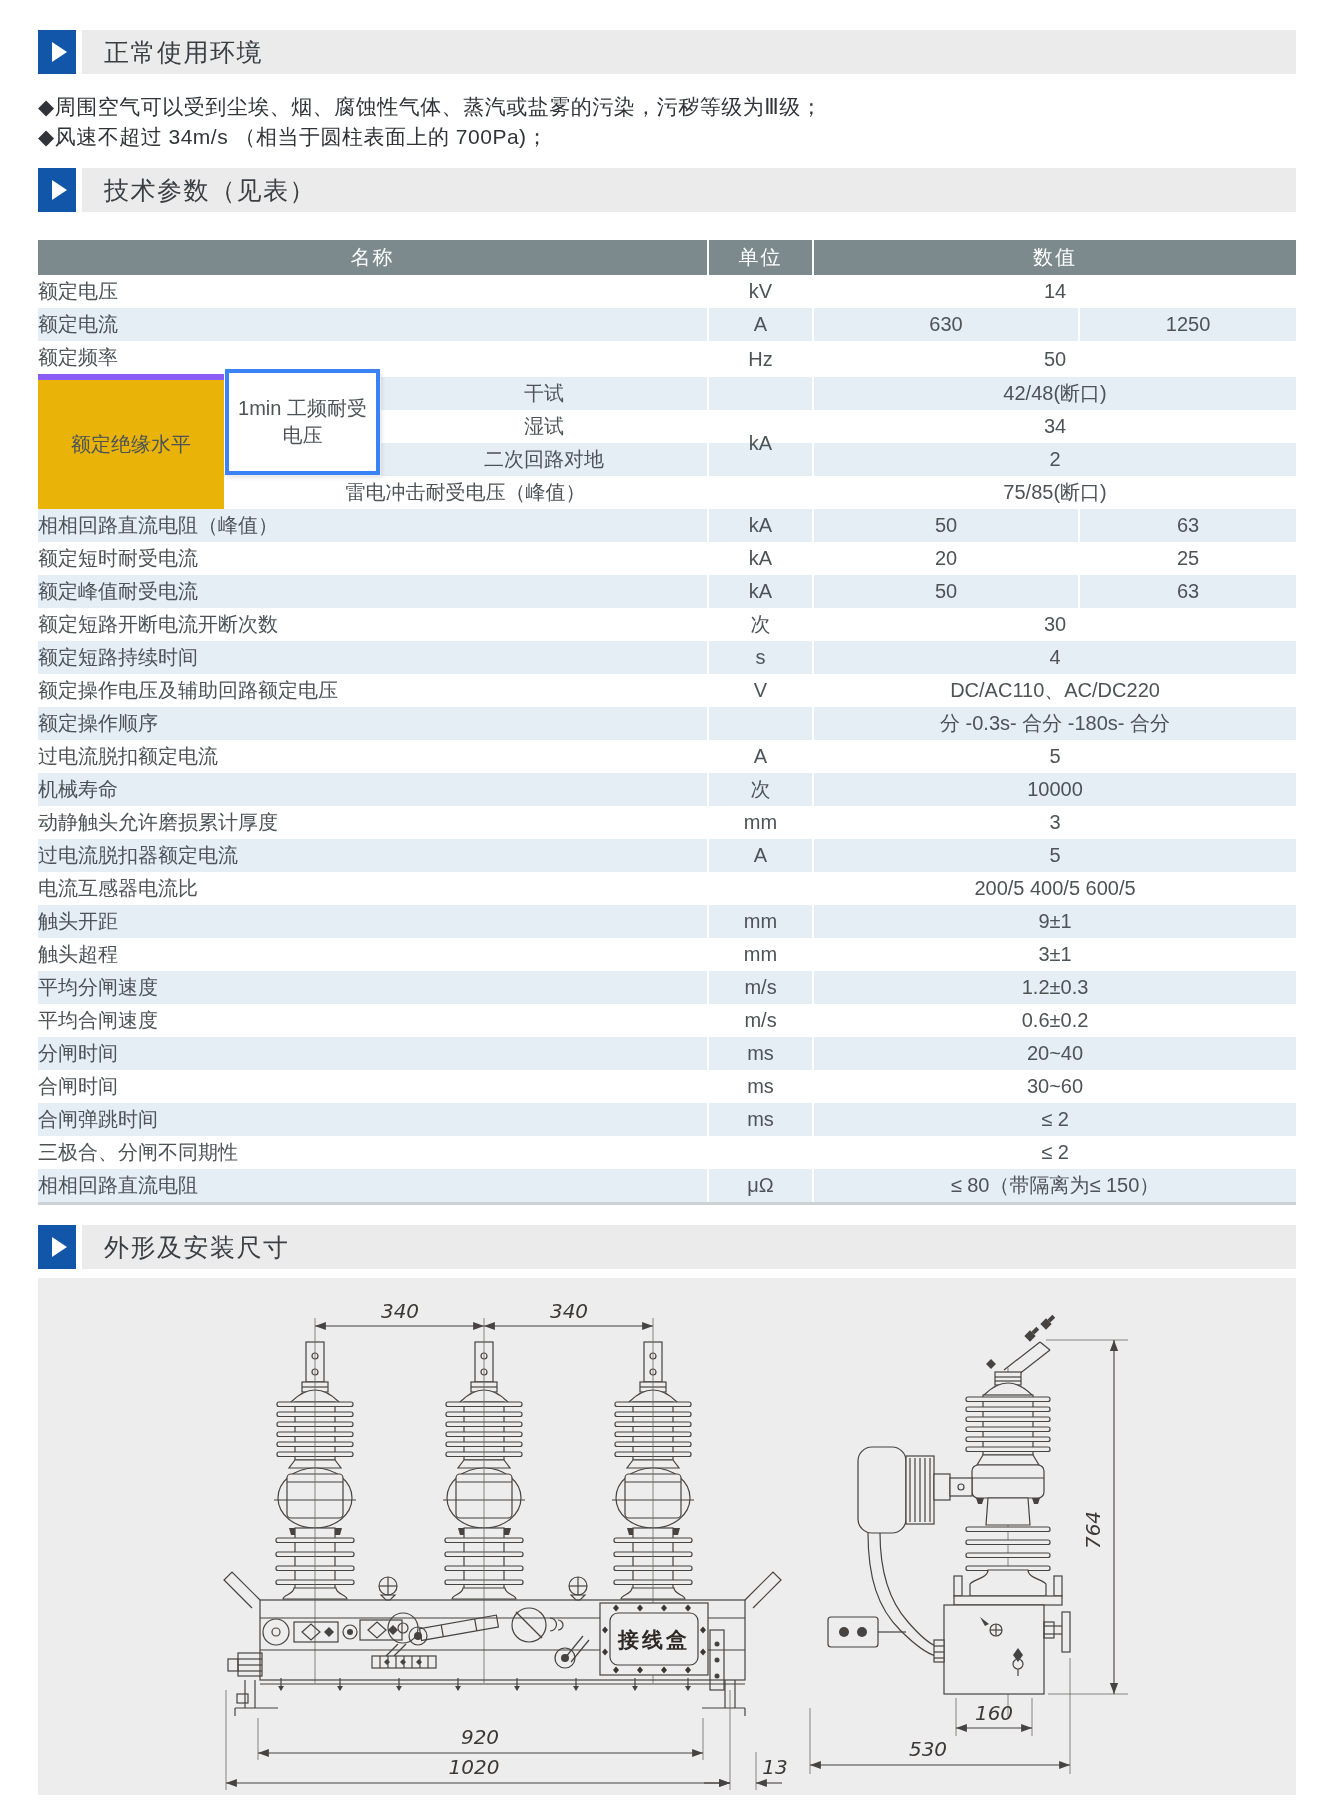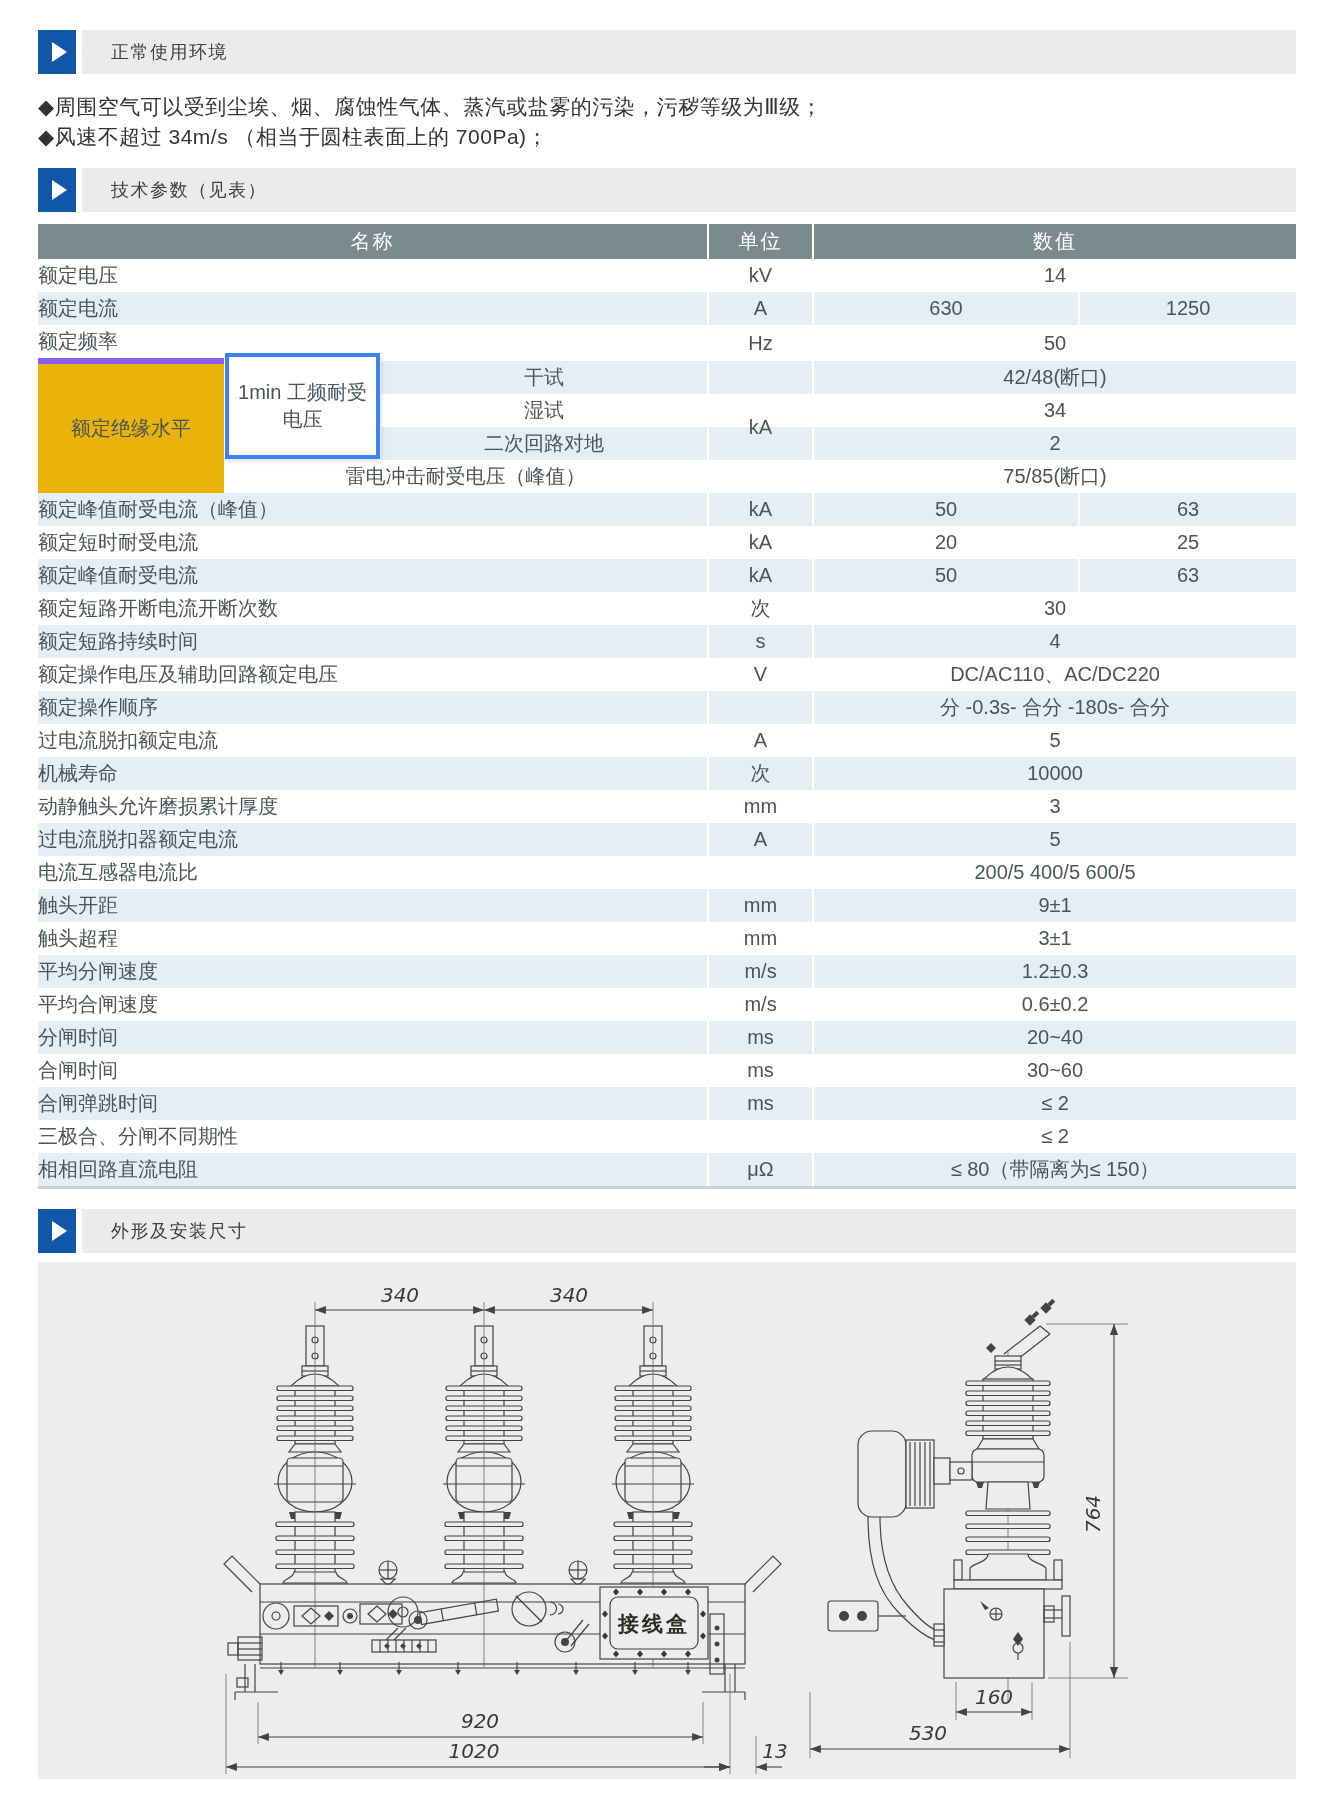--- a/index.html
+++ b/index.html
@@ -5,31 +5,31 @@
   html,body{margin:0;padding:0;background:#fff;}
   body{font-family:"Liberation Sans","DejaVu Sans",sans-serif;color:#46494d;}
   .page{width:1334px;padding-top:30px;padding-bottom:11px;box-sizing:border-box;}
   .content{margin-left:38px;width:1258px;}
 
   
   .sec-bar{display:flex;align-items:stretch;height:44px;margin-top:0;}
   .sec-bar .blue-box{width:38px;background:#1156a8;display:flex;align-items:center;justify-content:center;flex:none;}
   .tri{width:0;height:0;border-left:15px solid #fff;border-top:10px solid transparent;border-bottom:10px solid transparent;margin-left:4px;}
   .sec-bar .bar{flex:1;background:#ebebeb;margin-left:6px;display:flex;align-items:center;}
-  .sec-bar .bar .t{font-size:18px;color:#3a3f44;letter-spacing:1.5px;padding-left:29px;}
+  .sec-bar .bar .t{font-size:25px;color:#3a3f44;letter-spacing:1.5px;padding-left:22px;}
 
   
   .notes{margin-top:18px;}
   .notes div{font-size:21px;line-height:30px;color:#303438;letter-spacing:0.5px;}
 
   .mt-bar2{margin-top:16px;border-radius:21px;}
   .mt-bar3{margin-top:20px;}
 
   
-  table.params{border-collapse:collapse;table-layout:fixed;width:1258px;margin-top:12px;border-bottom:3px solid #ccd1d3;}
+  table.params{border-collapse:collapse;table-layout:fixed;width:1258px;margin-top:28px;border-bottom:3px solid #ccd1d3;}
   table.params th{background:#7d8a8d;color:#fff;font-weight:normal;font-size:20px;height:33px;letter-spacing:2px;}
   th.h-unit,th.h-val{border-left:2px solid #fff;}
   table.params td{height:33px;padding:0;font-size:20px;color:#4c5458;}
   tr.alt{background:#e4eef4;}
   td.c-name{text-align:left;padding-left:20px;}
   td.c-sub{text-align:center;}
   td.c-unit{text-align:center;border-left:2px solid #fff;}
   td.c-val{text-align:center;border-left:2px solid #fff;}
   td.c-val2{border-left:2px solid #fff;}
   td.cell-a{background:#eab308;text-align:center;border-top:6px solid #8b5cf6;}
@@ -126,21 +126,21 @@
           </tr>
           <tr class="alt">
             <td class="c-sub">二次回路对地</td>
             <td class="c-val" colspan="2">2</td>
           </tr>
           <tr>
             <td class="cell-d" colspan="2">雷电冲击耐受电压（峰值）</td>
             <td class="c-val" colspan="2">75/85(断口)</td>
           </tr>
           <tr class="alt">
-            <td class="c-name" colspan="3">额定峰值耐受电流（峰值）</td>
+            <td class="c-name" colspan="3">相相回路直流电阻（峰值）</td>
             <td class="c-unit">kA</td>
             <td class="c-val">50</td>
             <td class="c-val c-val2">63</td>
           </tr>
           <tr>
             <td class="c-name" colspan="3">额定短时耐受电流</td>
             <td class="c-unit">kA</td>
             <td class="c-val">20</td>
             <td class="c-val c-val2">25</td>
           </tr>

